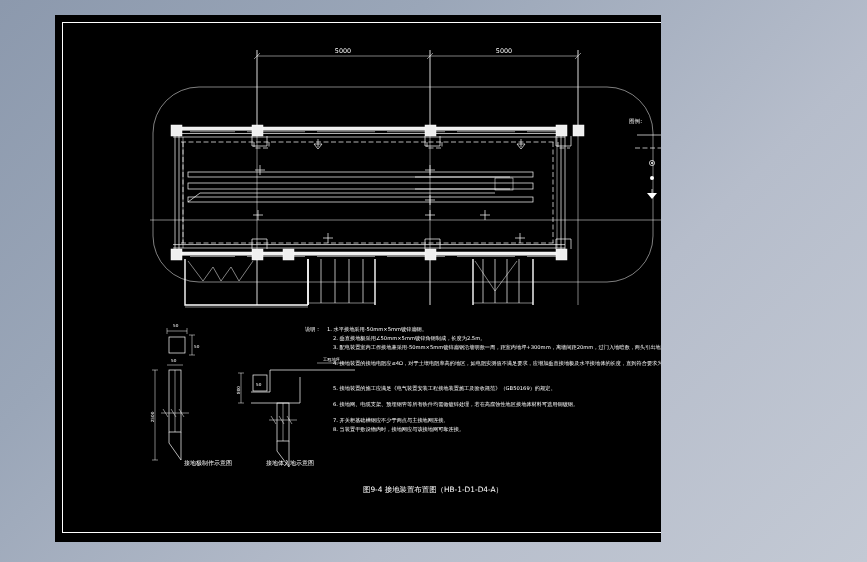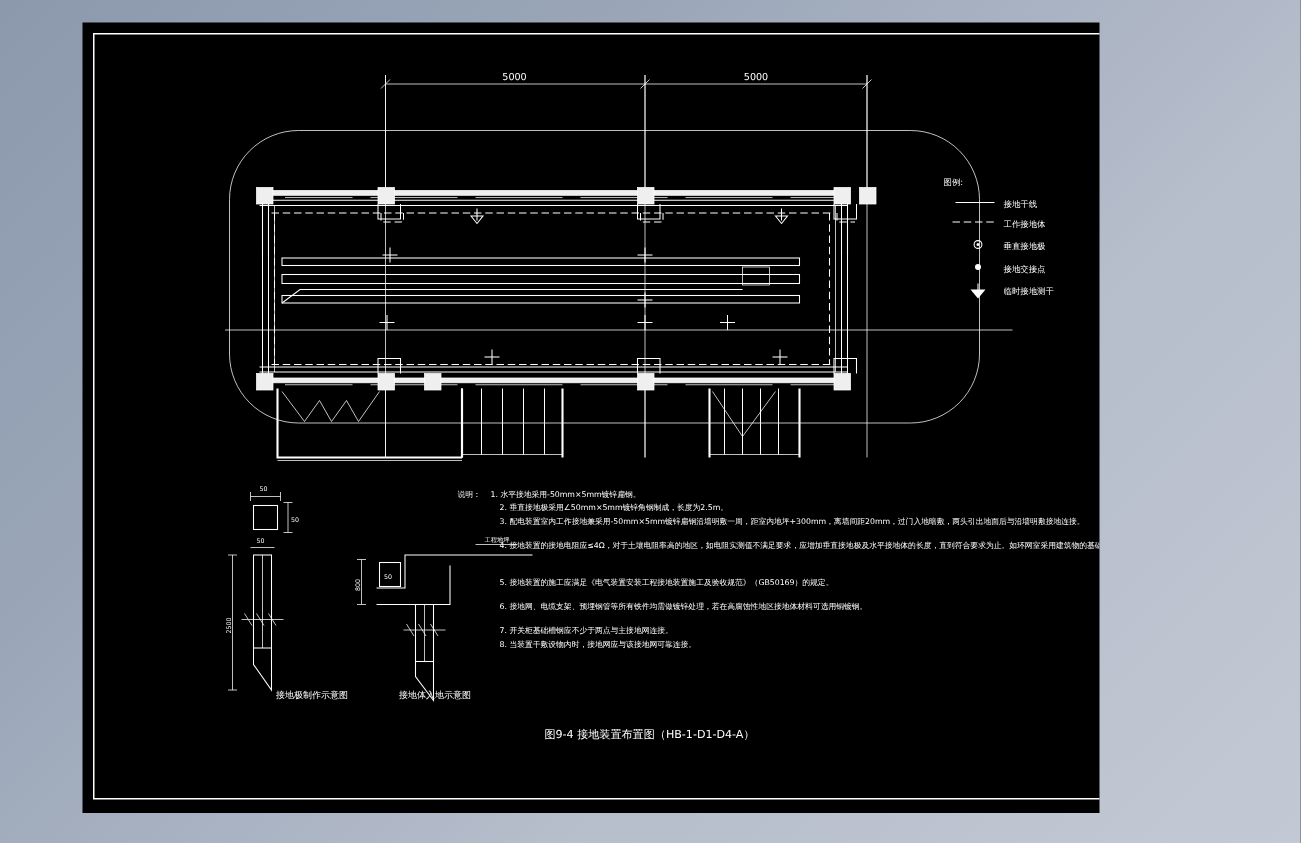--- a/index.html
+++ b/index.html
@@ -14,21 +14,21 @@
   #page {
     position: relative;
     width: 867px;
     height: 562px;
     background: linear-gradient(135deg, #8c99ad 0%, #9aa6b8 30%, #b6bdcb 65%, #c3c9d4 100%);
   }
   #sheet {
     position: absolute;
     left: 55px;
     top: 15px;
-    width: 678px;
+    width: 606px;
     height: 527px;
     background: #000000;
     overflow: hidden;
   }
   #sheet-frame {
     position: absolute;
     left: 7px;
     top: 7px;
     width: 741px;
     height: 511px;

